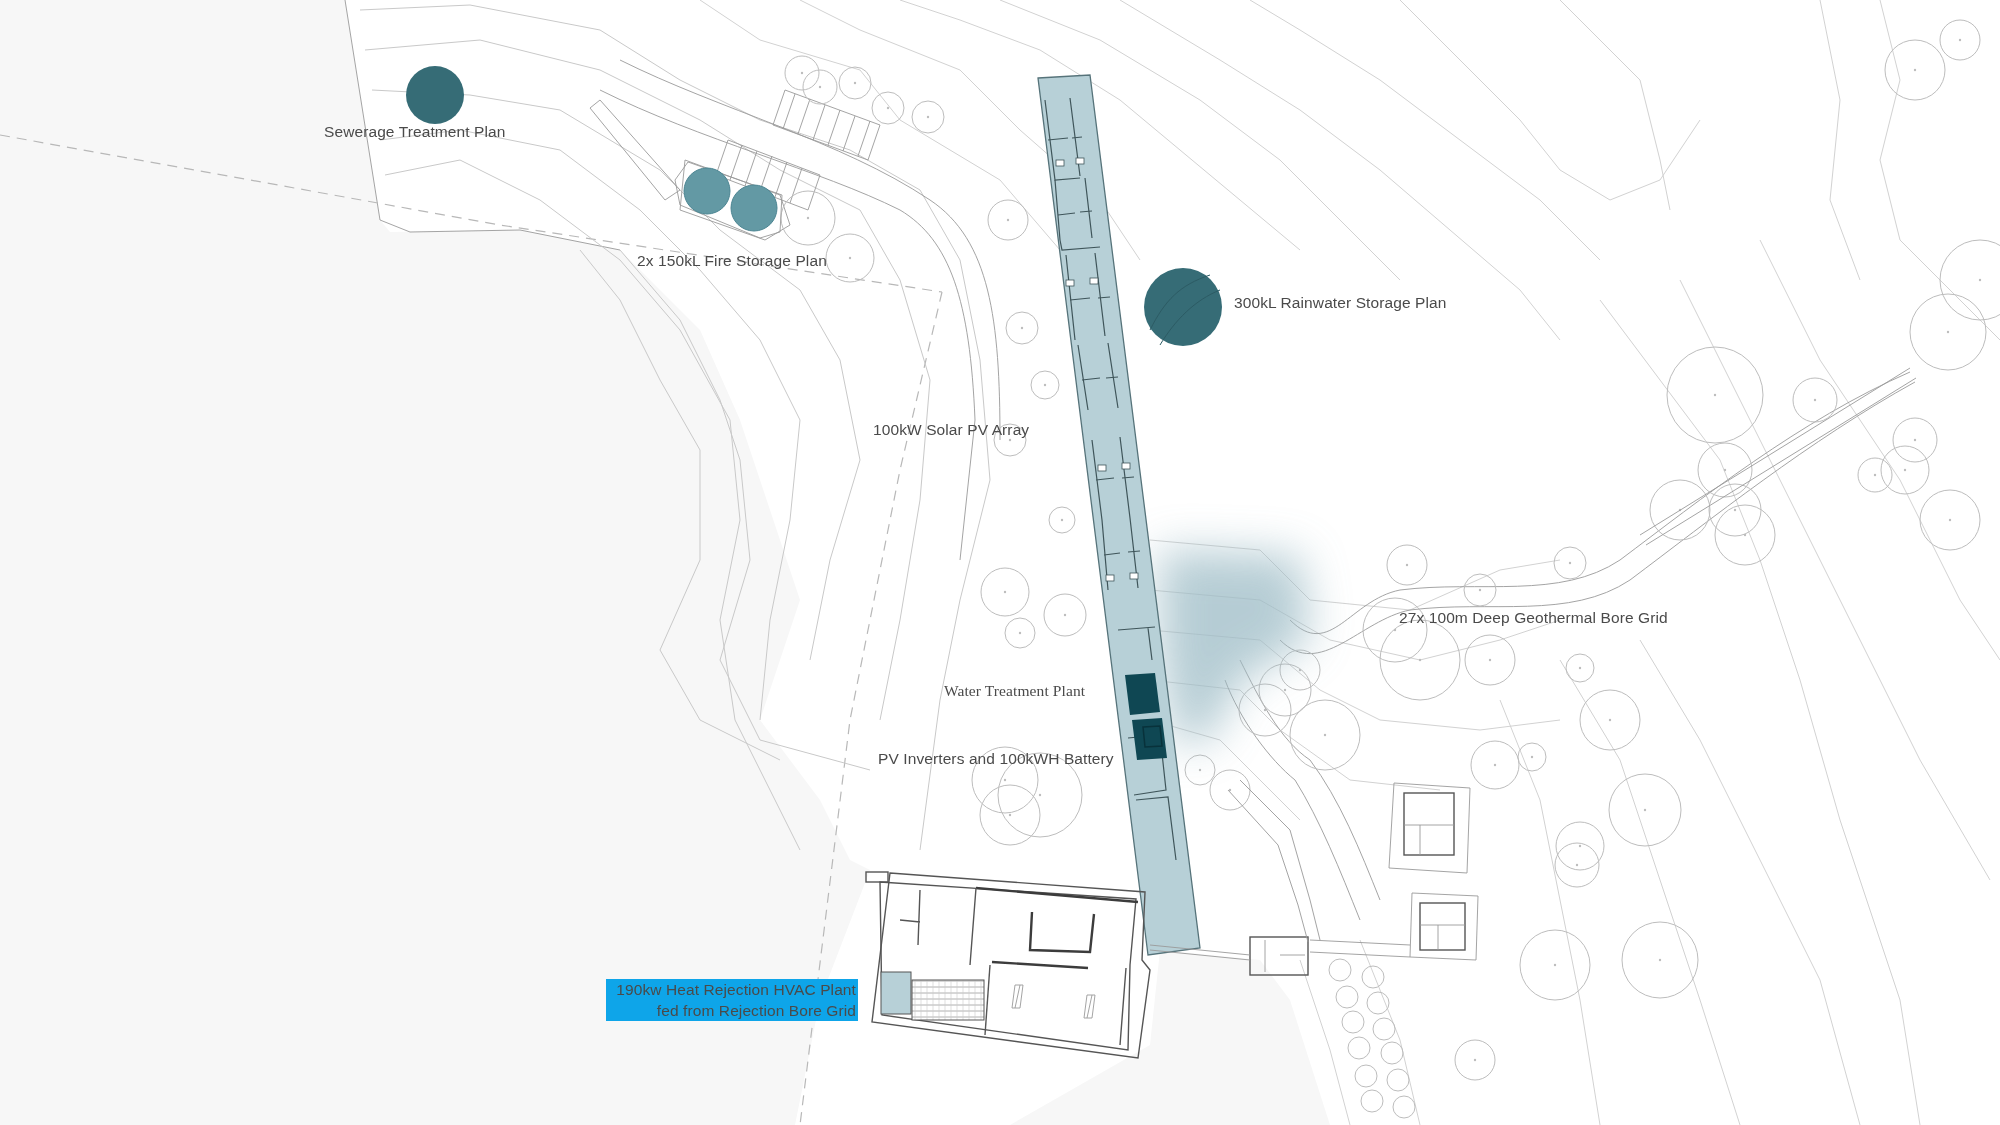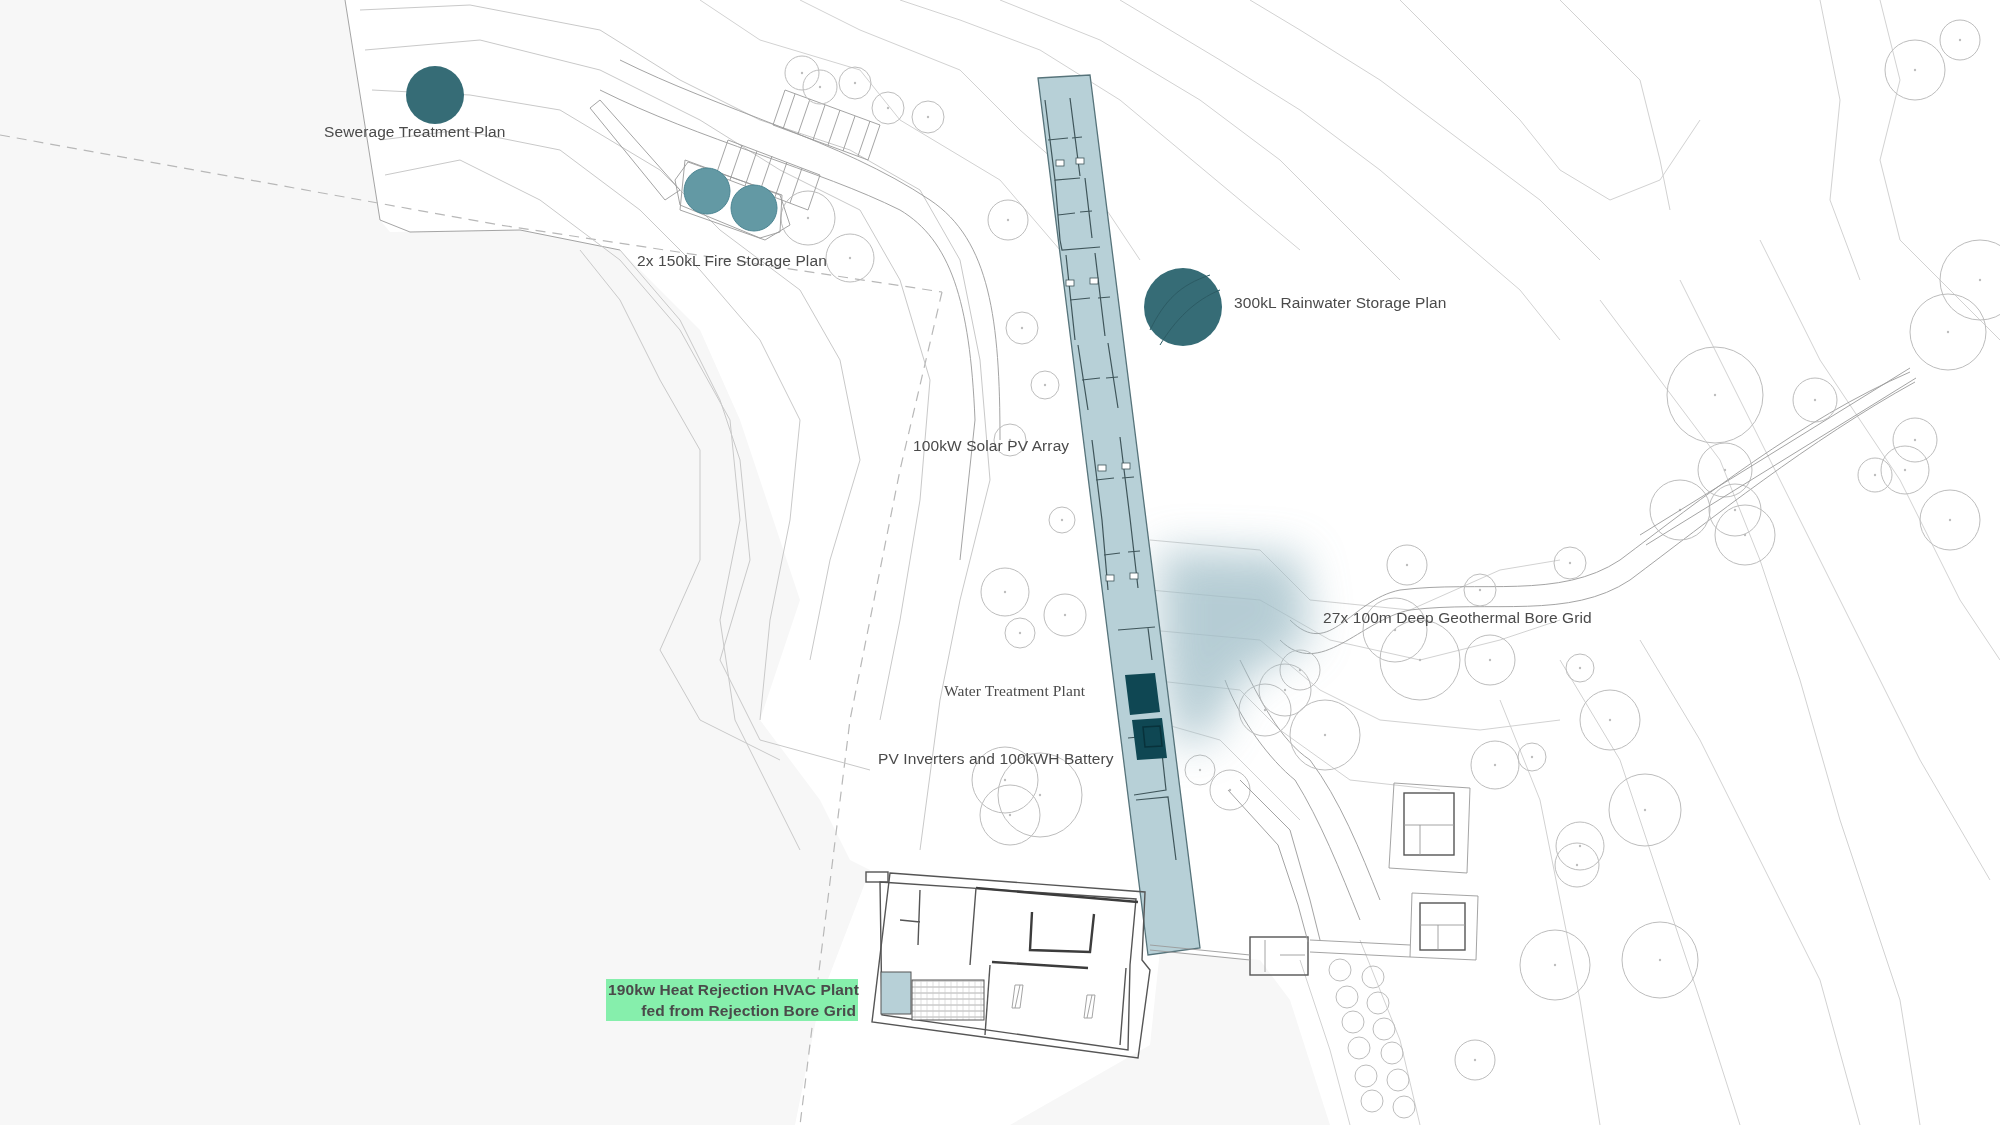--- a/index.html
+++ b/index.html
@@ -2,21 +2,21 @@
 <html><head>
 <meta charset="utf-8">
 <style>
   html, body { margin:0; padding:0; background:#f7f7f7; }
   body { width:2000px; height:1125px; overflow:hidden; position:relative;
          font-family:"Liberation Sans", "DejaVu Sans", sans-serif; }
   #plan { position:absolute; left:0; top:0; width:2000px; height:1125px; }
   .label { position:absolute; font-size:15.5px; color:#4a4a4a; white-space:nowrap;
            letter-spacing:0.1px; line-height:21px; }
   .label.right { text-align:right; }
-  .label.bg { background:#86efac; padding:0 2px;font-weight:bold; }
+  .label.bg { background:#0ea5e9; padding:0 2px; }
   .contour { fill:none; stroke:#c9c9c9; stroke-width:1; }
   .contour2 { fill:none; stroke:#d2d2d2; stroke-width:1; }
   .tree { fill:none; stroke:#bdbdbd; stroke-width:1; }
   .treedot { fill:#bdbdbd; }
   .wall { fill:none; stroke:#555; stroke-width:1.4; }
   .wallthick { fill:none; stroke:#3c3c3c; stroke-width:2.4; }
   .thin { fill:none; stroke:#9a9a9a; stroke-width:0.9; }
   .dash { fill:none; stroke:#b8b8b8; stroke-width:1.2; stroke-dasharray:10 7; }
 </style>
 </head>
@@ -300,23 +300,23 @@
   <circle cx="1183" cy="307" r="39" fill="#366c76"></circle>
   <path d="M1150 330 C1165 300 1180 285 1210 275 M1160 345 C1175 320 1195 300 1220 290" stroke="#2c5b64" stroke-width="1" fill="none"></path>
 </svg>
 
 <div class="label" style="left:324px; top:121px;">Sewerage Treatment Plan</div>
 
 <div class="label" style="left:637px; top:250px;">2x 150kL Fire Storage Plan</div>
 
 <div class="label" style="left:1234px; top:292px;">300kL Rainwater Storage Plan</div>
 
-<div class="label" style="left:913px; top:419px;margin-top:16px;">100kW Solar PV Array</div>
-
-<div class="label" style="left:1323px; top:607px;">27x 100m Deep Geothermal Bore Grid</div>
+<div class="label" style="left:873px; top:419px;">100kW Solar PV Array</div>
+
+<div class="label" style="left:1399px; top:607px;">27x 100m Deep Geothermal Bore Grid</div>
 
 <div class="label" style="left:944px; top:680px;font-family:Liberation Serif, serif;">Water Treatment Plant</div>
 
 <div class="label" style="left:878px; top:748px;">PV Inverters and 100kWH Battery</div>
 
 <div class="label right bg" style="left:606px; top:979px; width:248px;">
   <div>190kw Heat Rejection HVAC Plant</div>
   <div>fed from Rejection Bore Grid</div>
 </div>
 

